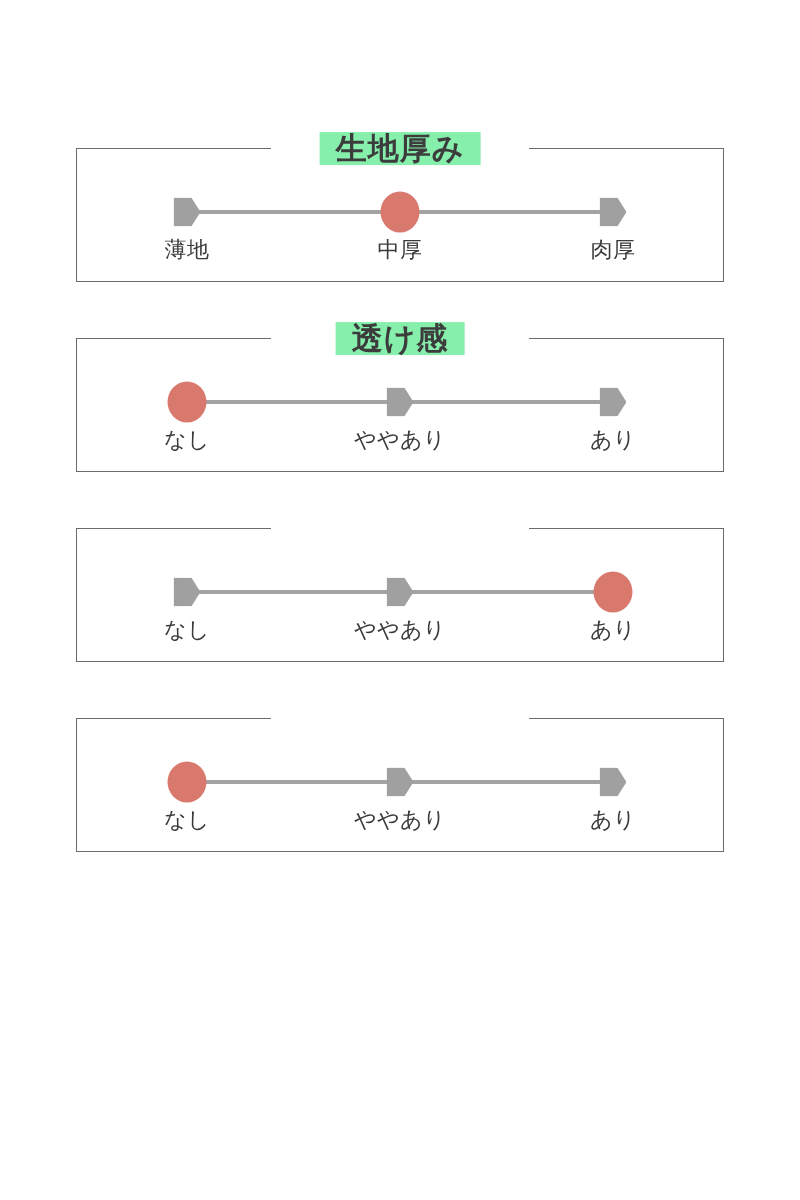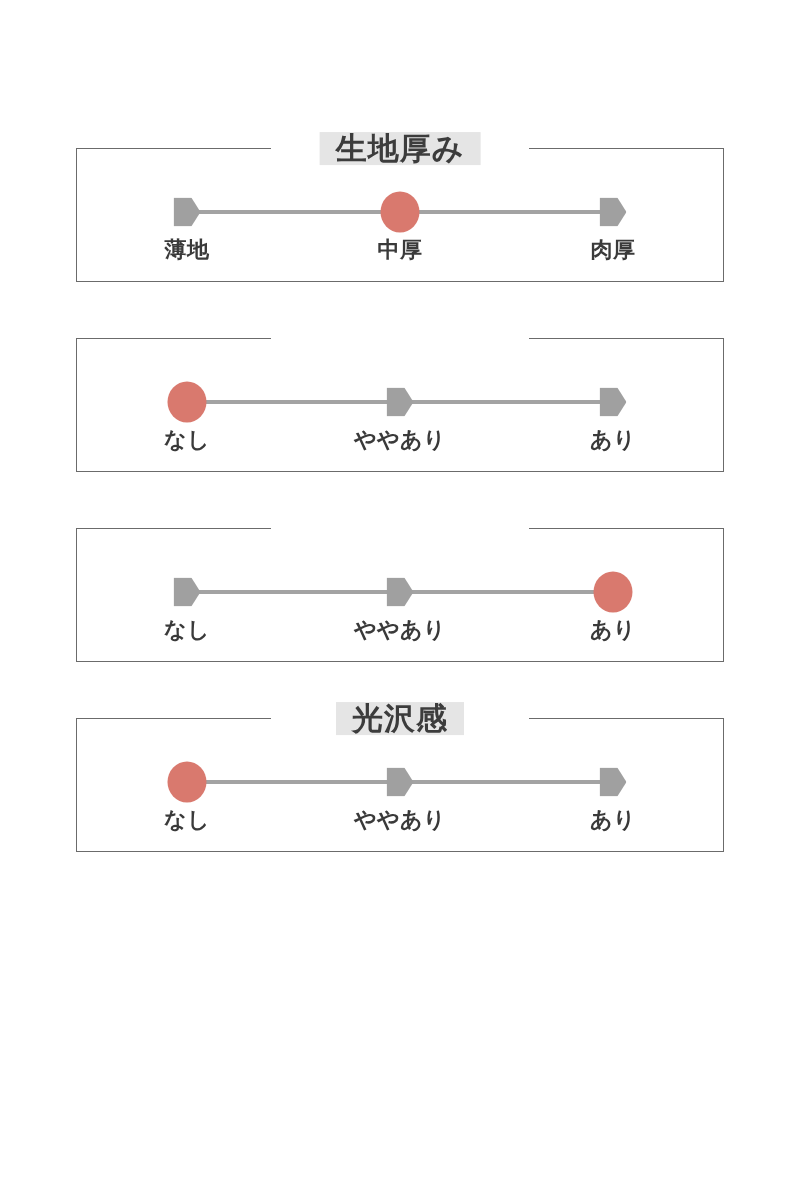--- a/index.html
+++ b/index.html
@@ -39,21 +39,21 @@
   .edge-right  { right: 0; top: 0;  width: 1.4px; height: 134px; }
   .edge-bottom { left: 0;  bottom: 0; width: 648px; height: 1.4px; }
   .edge-top-l  { left: 0;  top: 0;  height: 1.4px; width: 195px; }
   .edge-top-r  { right: 0; top: 0;  height: 1.4px; width: 195px; }
 
   .panel-title {
     position: absolute;
     left: 50%;
     top: 1px;
     transform: translate(-50%, -52%);
-    background: #e5e5e5;
+    background: #86efac;
     padding: 0 16px;
     font-size: 31px;
     font-weight: 700;
     letter-spacing: 1px;
     color: #3c3c3c;
     white-space: nowrap;
     line-height: 1.05;
   }
 
   
@@ -104,21 +104,21 @@
     background: #d9796e;
     border-radius: 50%;
   }
 
   .stop-label {
     position: absolute;
     left: 50%;
     top: 26px;
     transform: translateX(-50%);
     font-size: 22px;
-    font-weight: 700;
+    font-weight: 400;
     color: #3a3a3a;
     white-space: nowrap;
     letter-spacing: 0.5px;
     line-height: 1.1;
   }
 </style>
 </head>
 <body>
 
 <div id="chart-root">
@@ -144,20 +144,21 @@
           <div class="stop-label">肉厚</div>
         </div>
       </div>
     </div>
     <div class="spec-panel">
       <div class="panel-edge edge-top-l"></div>
       <div class="panel-edge edge-top-r"></div>
       <div class="panel-edge edge-left"></div>
       <div class="panel-edge edge-right"></div>
       <div class="panel-edge edge-bottom"></div>
+      <div class="panel-title">透け感</div>
       <div class="scale">
         <div class="scale-track"></div>
         <div class="stop stop-0">
           <div class="marker active"></div>
           <div class="stop-label">なし</div>
         </div>
         <div class="stop stop-1">
           <div class="marker inactive"></div>
           <div class="stop-label">ややあり</div>
         </div>
@@ -188,21 +189,20 @@
           <div class="stop-label">あり</div>
         </div>
       </div>
     </div>
     <div class="spec-panel">
       <div class="panel-edge edge-top-l"></div>
       <div class="panel-edge edge-top-r"></div>
       <div class="panel-edge edge-left"></div>
       <div class="panel-edge edge-right"></div>
       <div class="panel-edge edge-bottom"></div>
-      <div class="panel-title">光沢感</div>
       <div class="scale">
         <div class="scale-track"></div>
         <div class="stop stop-0">
           <div class="marker active"></div>
           <div class="stop-label">なし</div>
         </div>
         <div class="stop stop-1">
           <div class="marker inactive"></div>
           <div class="stop-label">ややあり</div>
         </div>

